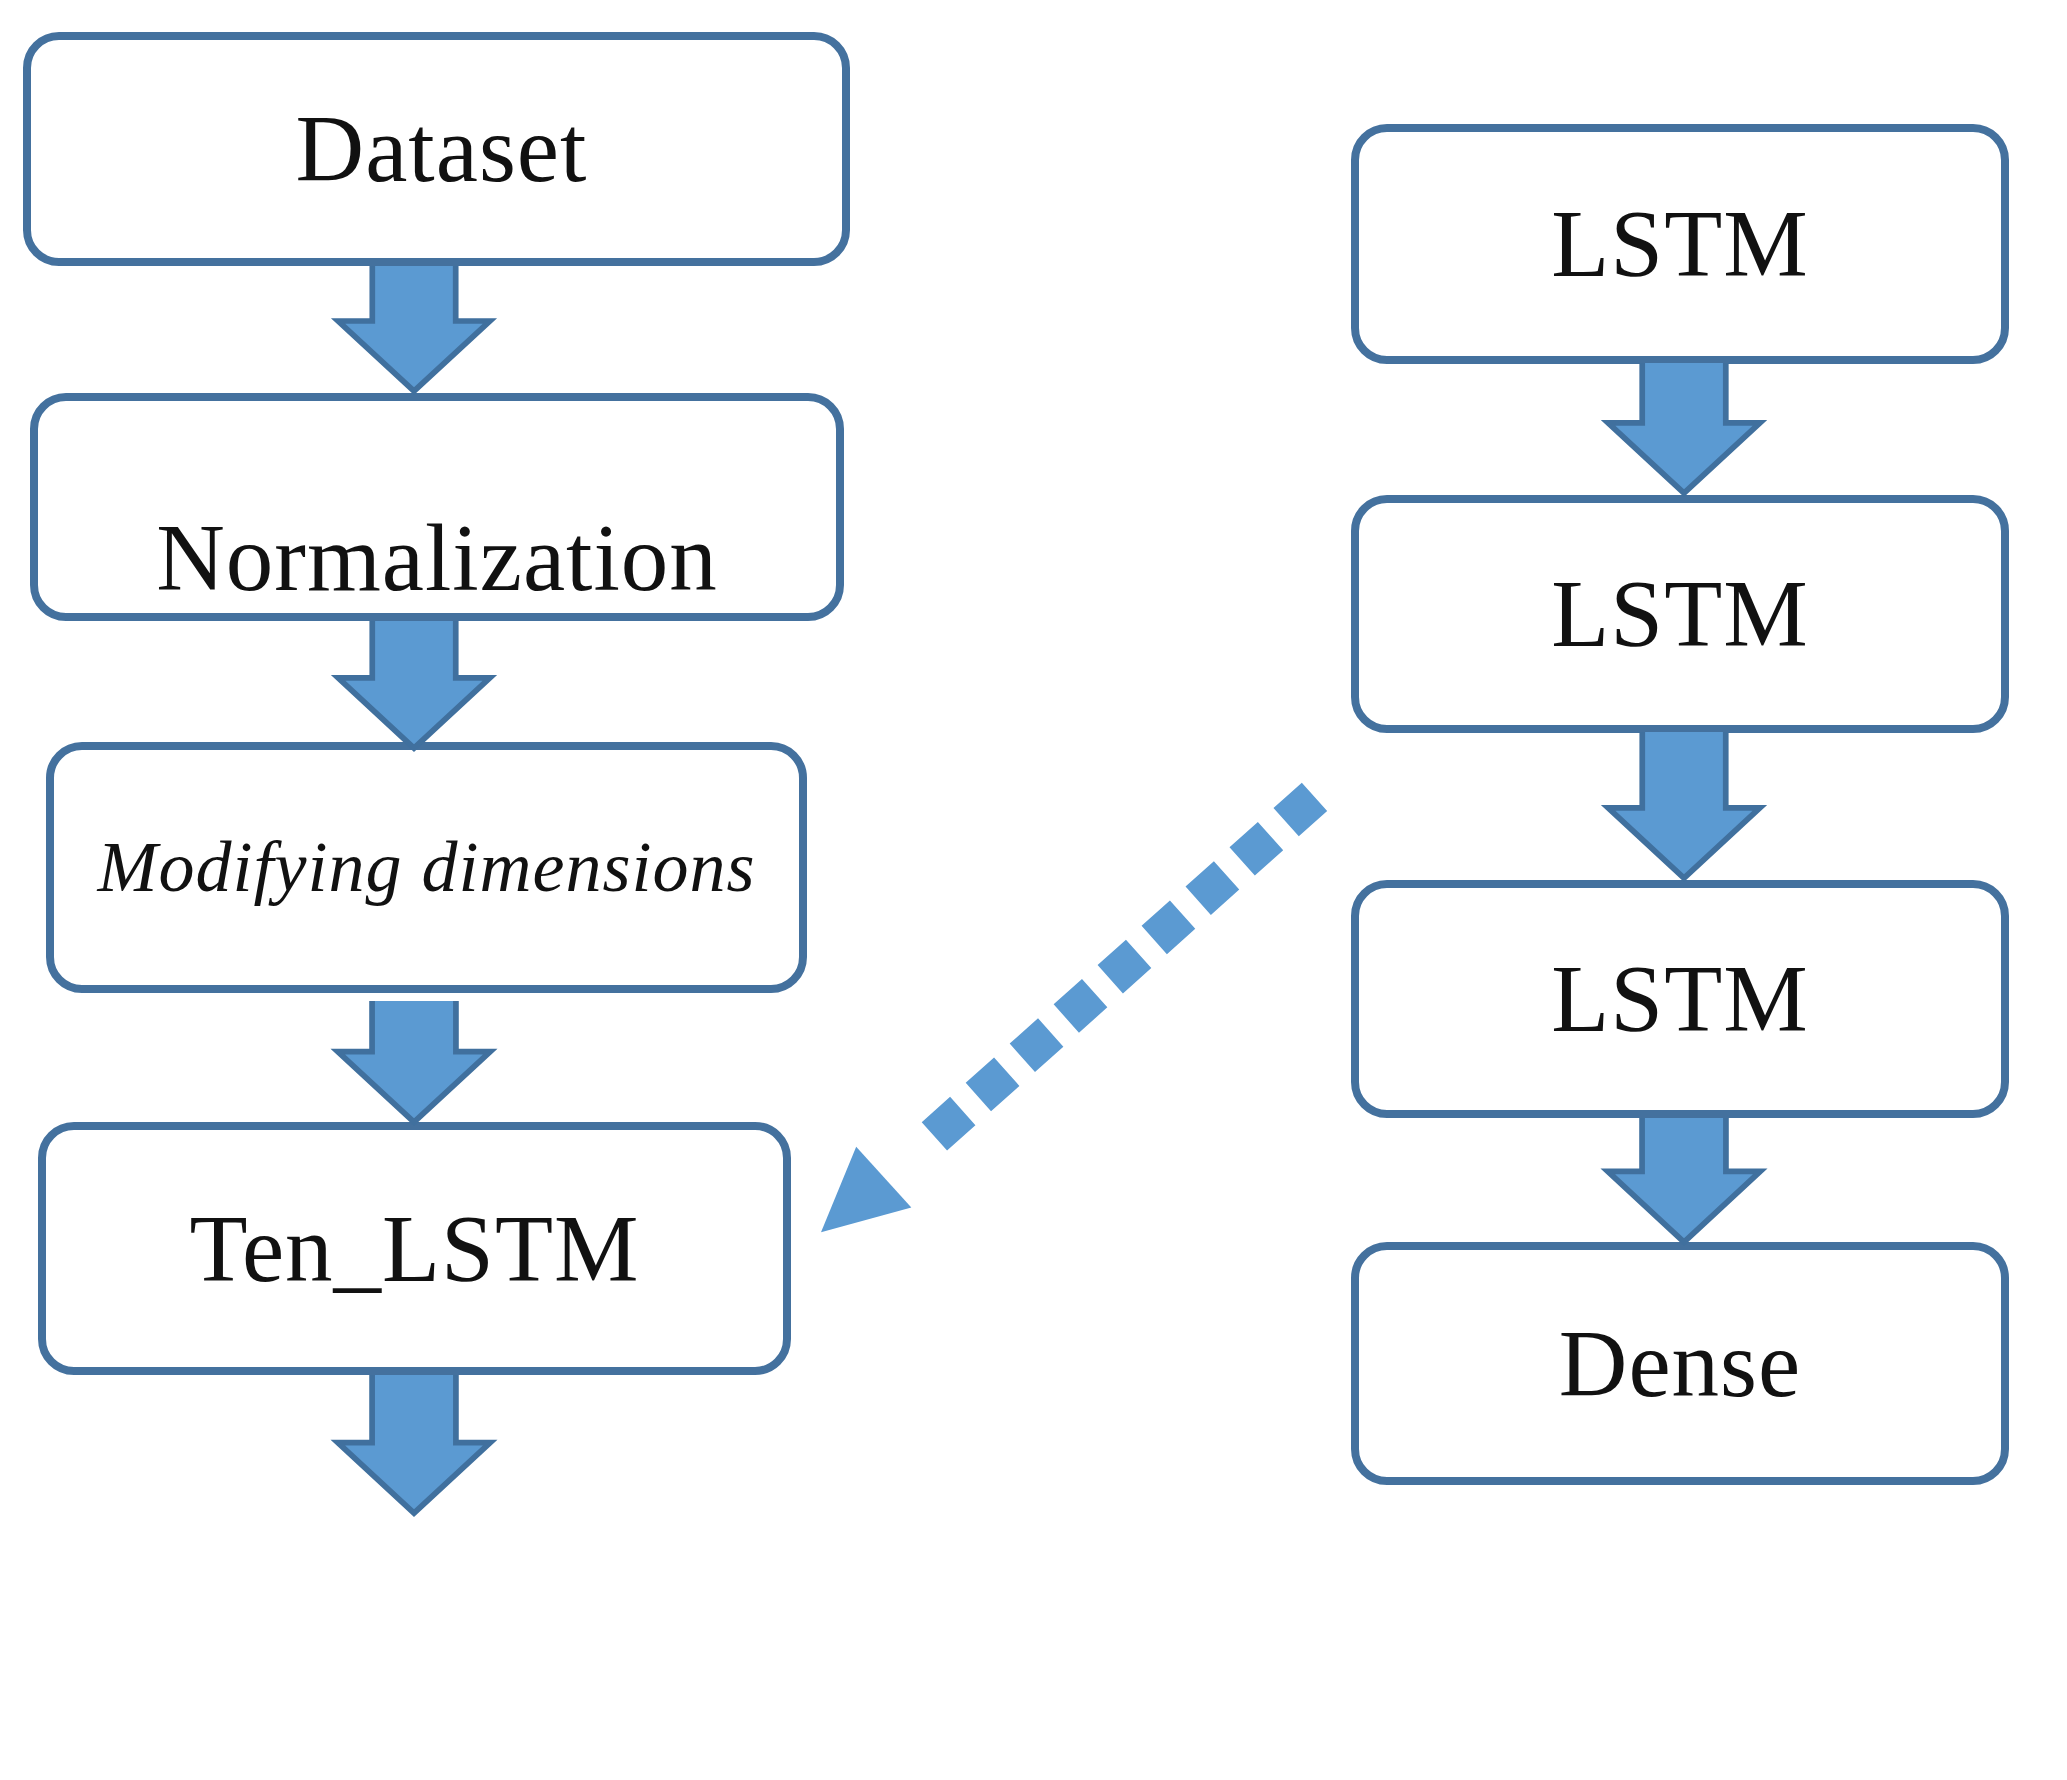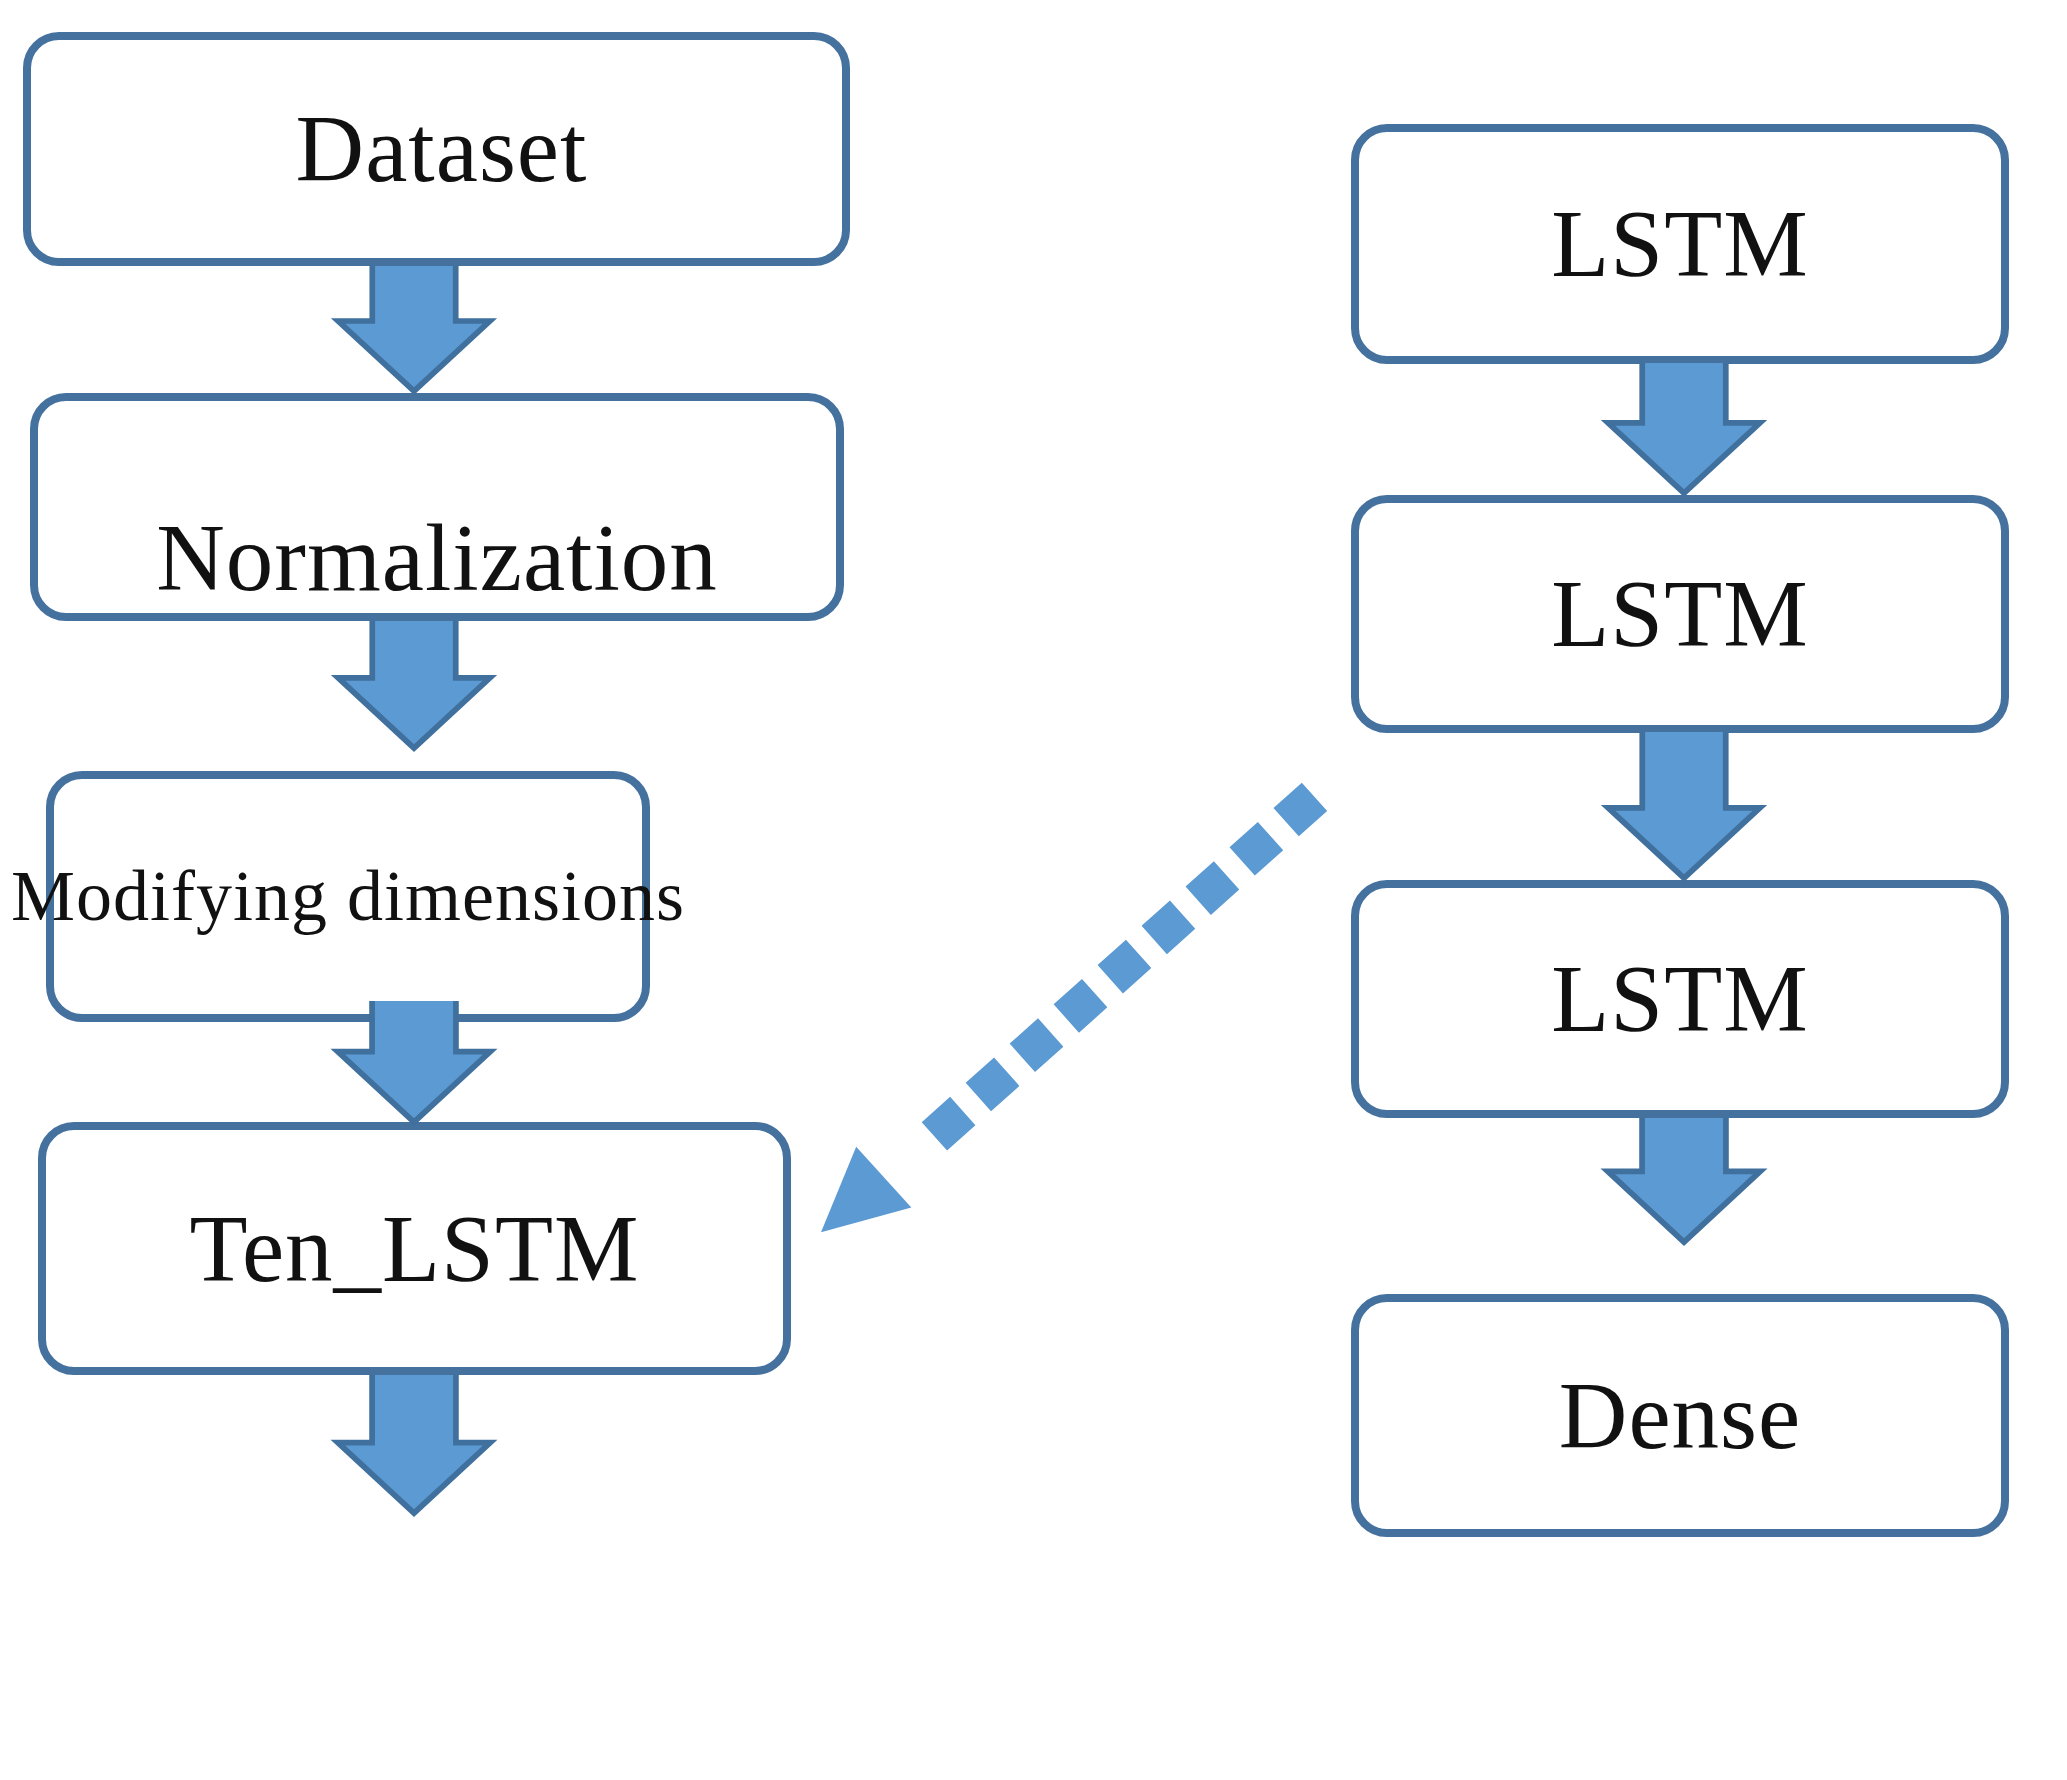--- a/index.html
+++ b/index.html
@@ -62,42 +62,42 @@
 <div id="canvas">
 
   <div class="node" style="left:23px;top:32px;width:827px;height:234px;padding-left:10px;">
     <span class="label">Dataset</span>
   </div>
 
   <div class="node" style="left:30px;top:393px;width:814px;height:228px;align-items:flex-end;">
     <span class="label">Normalization</span>
   </div>
 
-  <div class="node small" style="left:46px;top:771px;width:604px;height:251px;">
+  <div class="node small" style="left:46px;top:742px;width:761px;height:251px;font-style:italic;">
     <span class="label">Modifying dimensions</span>
   </div>
 
   <div class="node" style="left:38px;top:1122px;width:753px;height:253px;font-family:Liberation Serif, serif;">
     <span class="label">Ten_LSTM</span>
   </div>
 
 
   <div class="node" style="left:1351px;top:124px;width:658px;height:240px;">
     <span class="label">LSTM</span>
   </div>
 
   <div class="node" style="left:1351px;top:495px;width:658px;height:238px;">
     <span class="label">LSTM</span>
   </div>
 
   <div class="node" style="left:1351px;top:880px;width:658px;height:238px;">
     <span class="label">LSTM</span>
   </div>
 
-  <div class="node" style="left:1351px;top:1294px;width:658px;height:243px;">
+  <div class="node" style="left:1351px;top:1242px;width:658px;height:243px;">
     <span class="label">Dense</span>
   </div>
 
   <svg class="arrow-svg" style="left:333px;top:266px;" width="162" height="127" viewBox="0 0 170 134">
     <path class="arrow-shape" d="M41,0 L41,58 L5,58 L85,132 L165,58 L129,58 L129,0"></path>
   </svg>
 
   <svg class="arrow-svg" style="left:333px;top:621px;" width="162" height="129" viewBox="0 0 170 136">
     <path class="arrow-shape" d="M41,0 L41,60 L5,60 L85,134 L165,60 L129,60 L129,0"></path>
   </svg>

